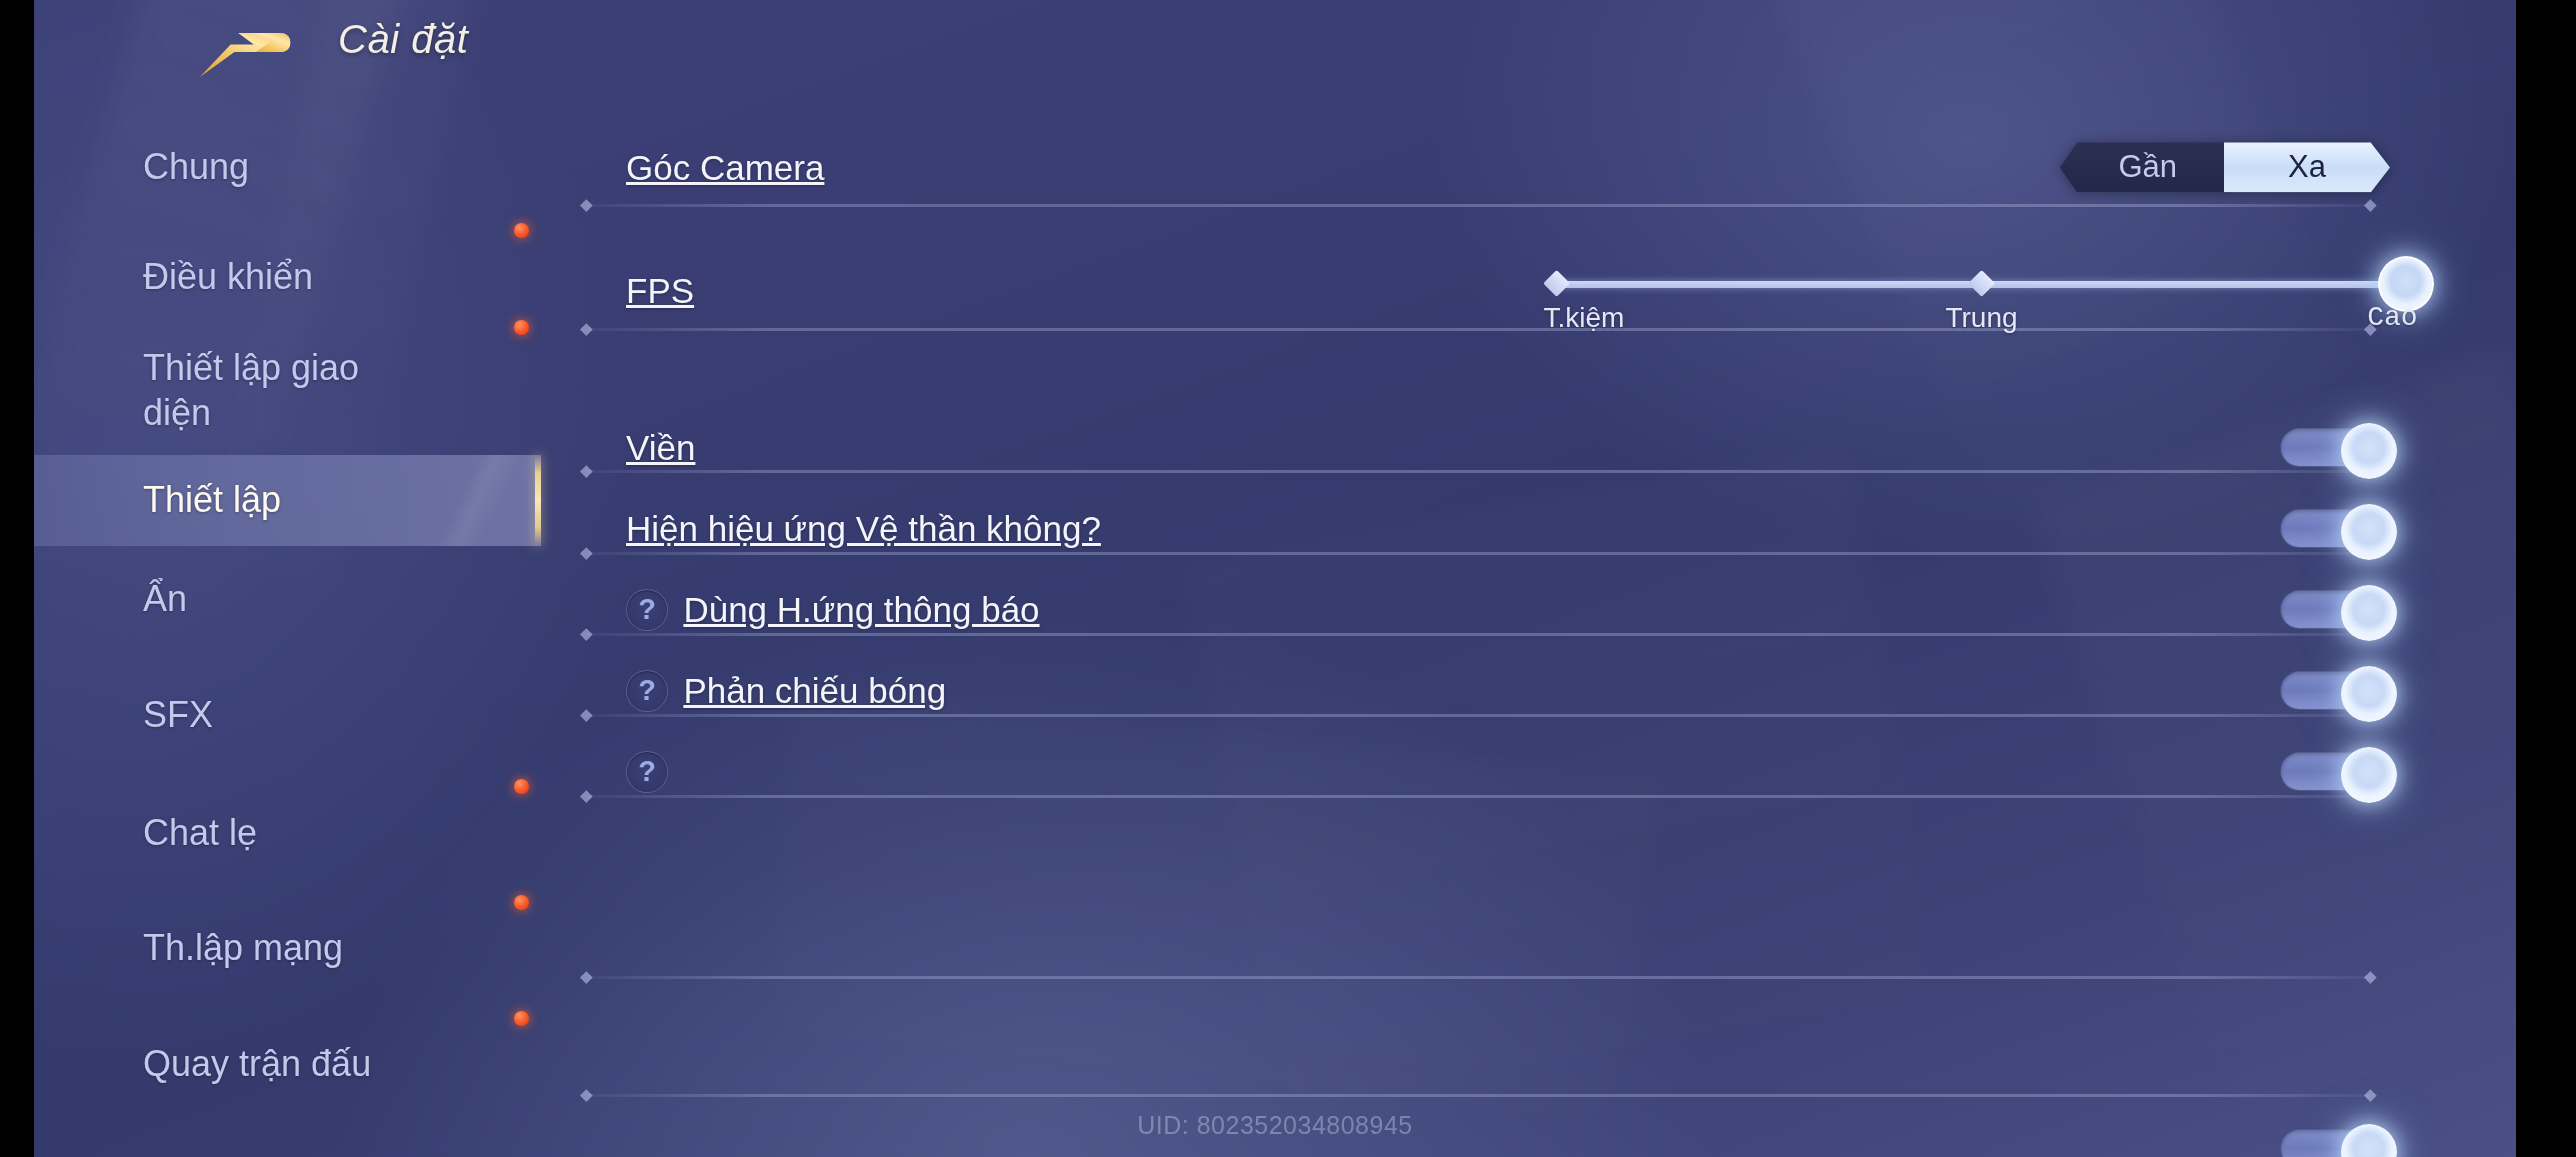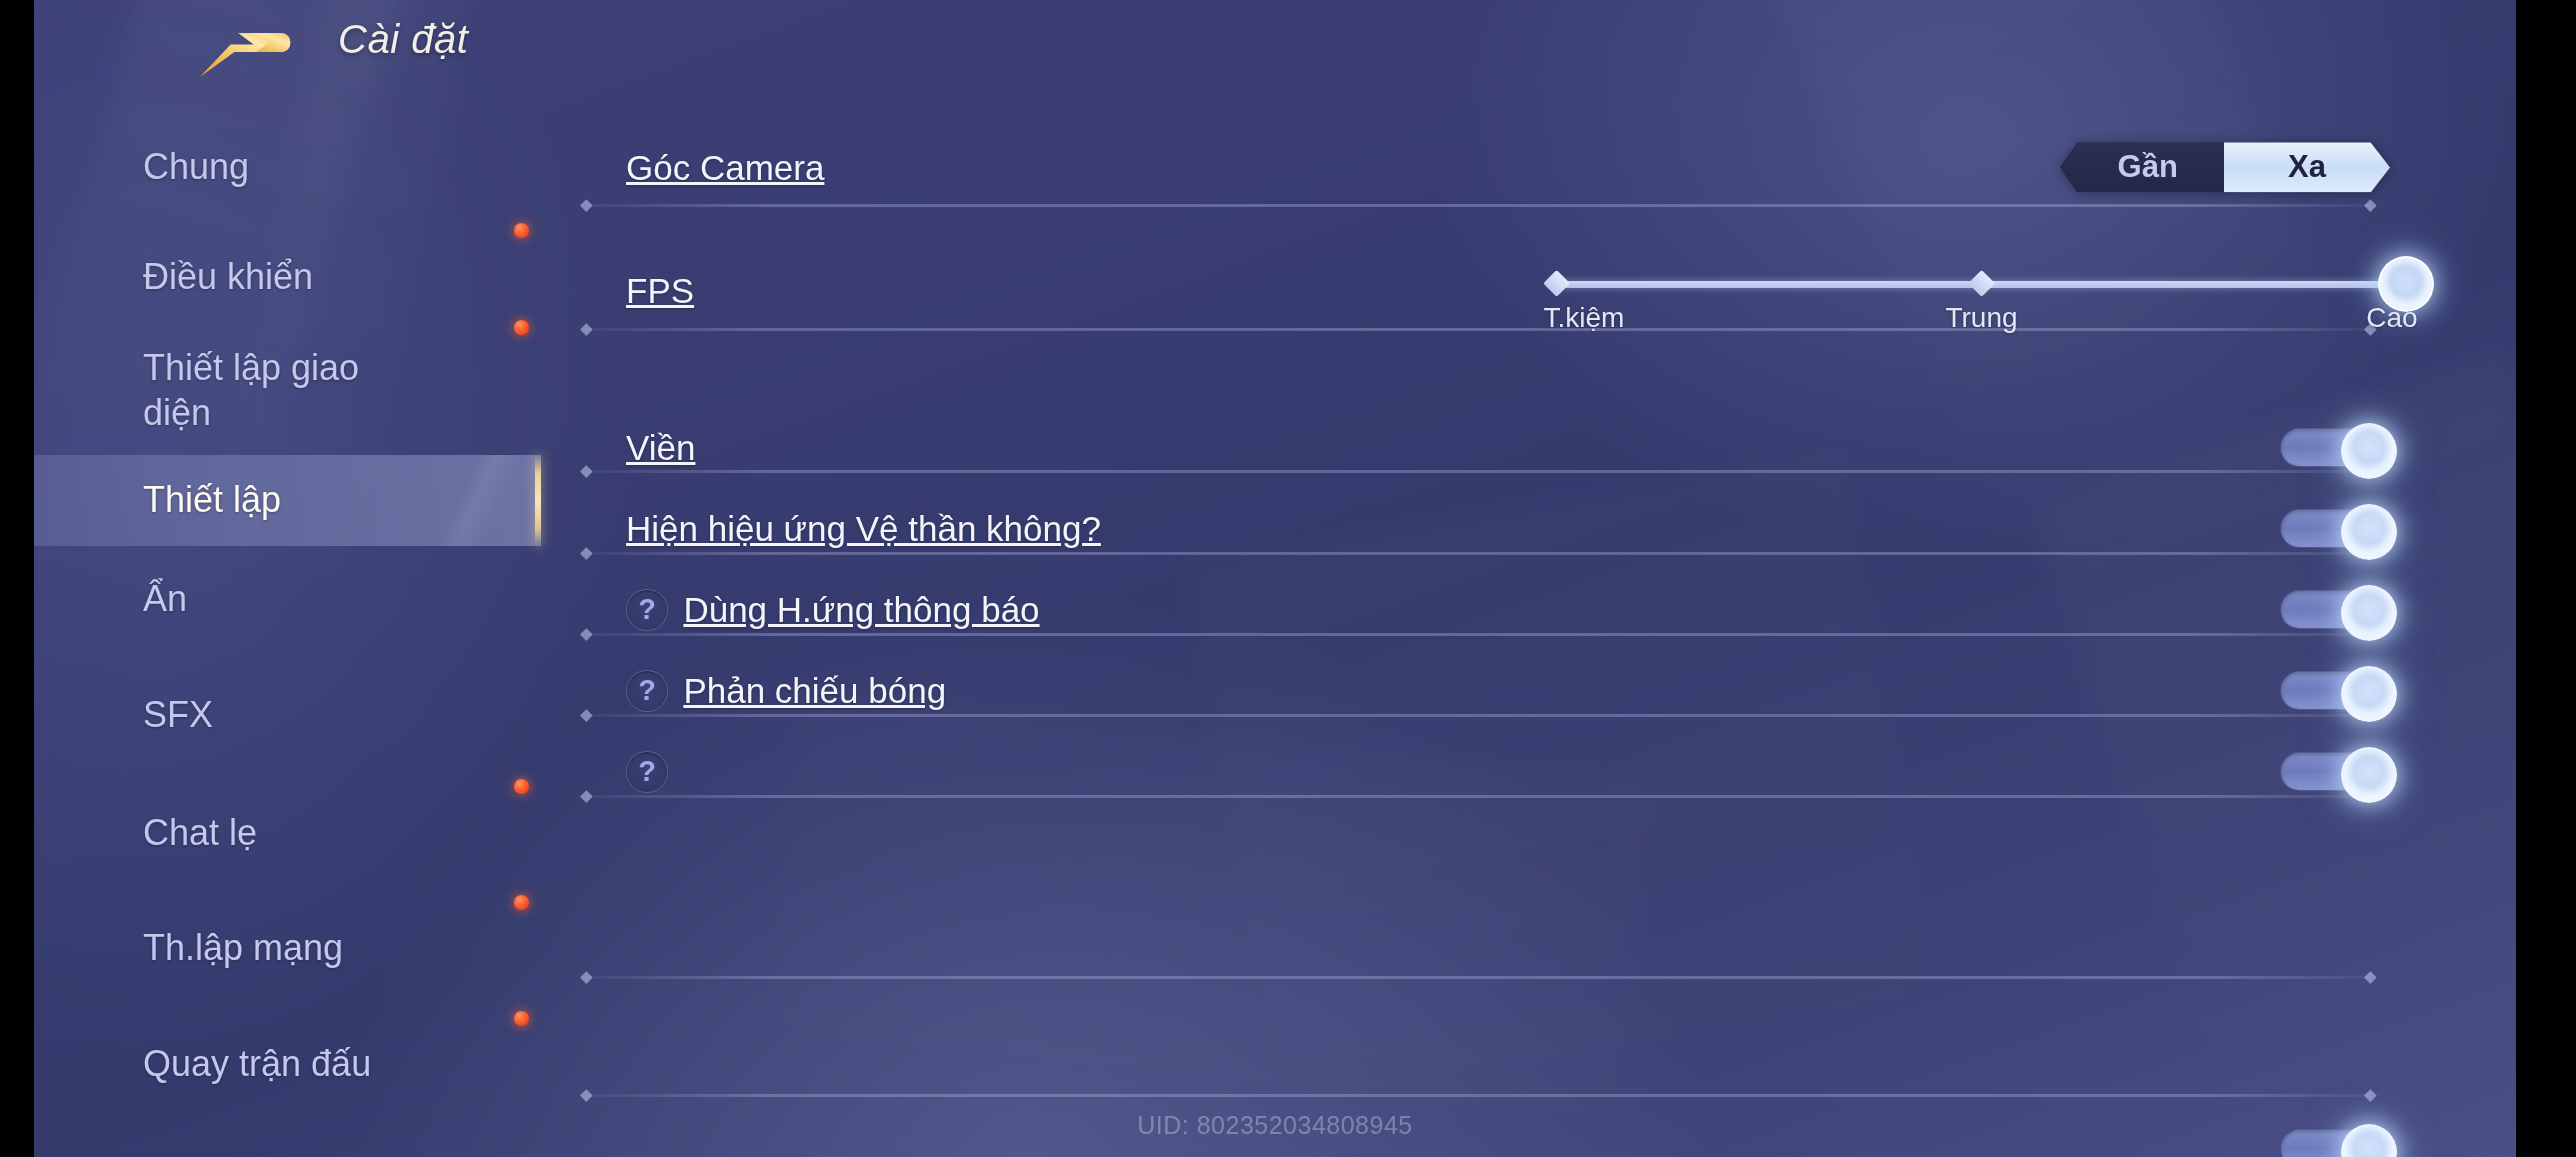--- a/index.html
+++ b/index.html
@@ -229,21 +229,20 @@
   .divider::after  { right: -4.8px; }
 
   
   .segmented {
     position: absolute;
     right: 127px;
     top: 15.4px;
     display: flex;
     height: 48px;
     filter: drop-shadow(0 1.9px 5.8px rgba(0,0,0,0.35));
-    font-weight: bold;
   }
   .seg {
     display: flex;
     align-items: center;
     justify-content: center;
     font-size: 31px;
     height: 50px;
   }
   .seg-left {
     width: 166px;
@@ -303,21 +302,21 @@
   }
   .slider-labels span {
     position: absolute;
     font-size: 28px;
     color: #e3e7f6;
     white-space: nowrap;
     text-shadow: 0 1px 2.9px rgba(0,0,0,0.35);
   }
   .sl-0 { left: -13.5px; }
   .sl-1 { left: 50%; transform: translateX(-50%); }
-  .sl-2 { right: -11.6px; }
+  .sl-2 { right: -11.6px; font-family: Liberation Mono, monospace; }
 
   
   .toggle {
     position: absolute;
     right: 114px;
     top: 18.3px;
     width: 123px;
     height: 44px;
   }
   .toggle-track {

